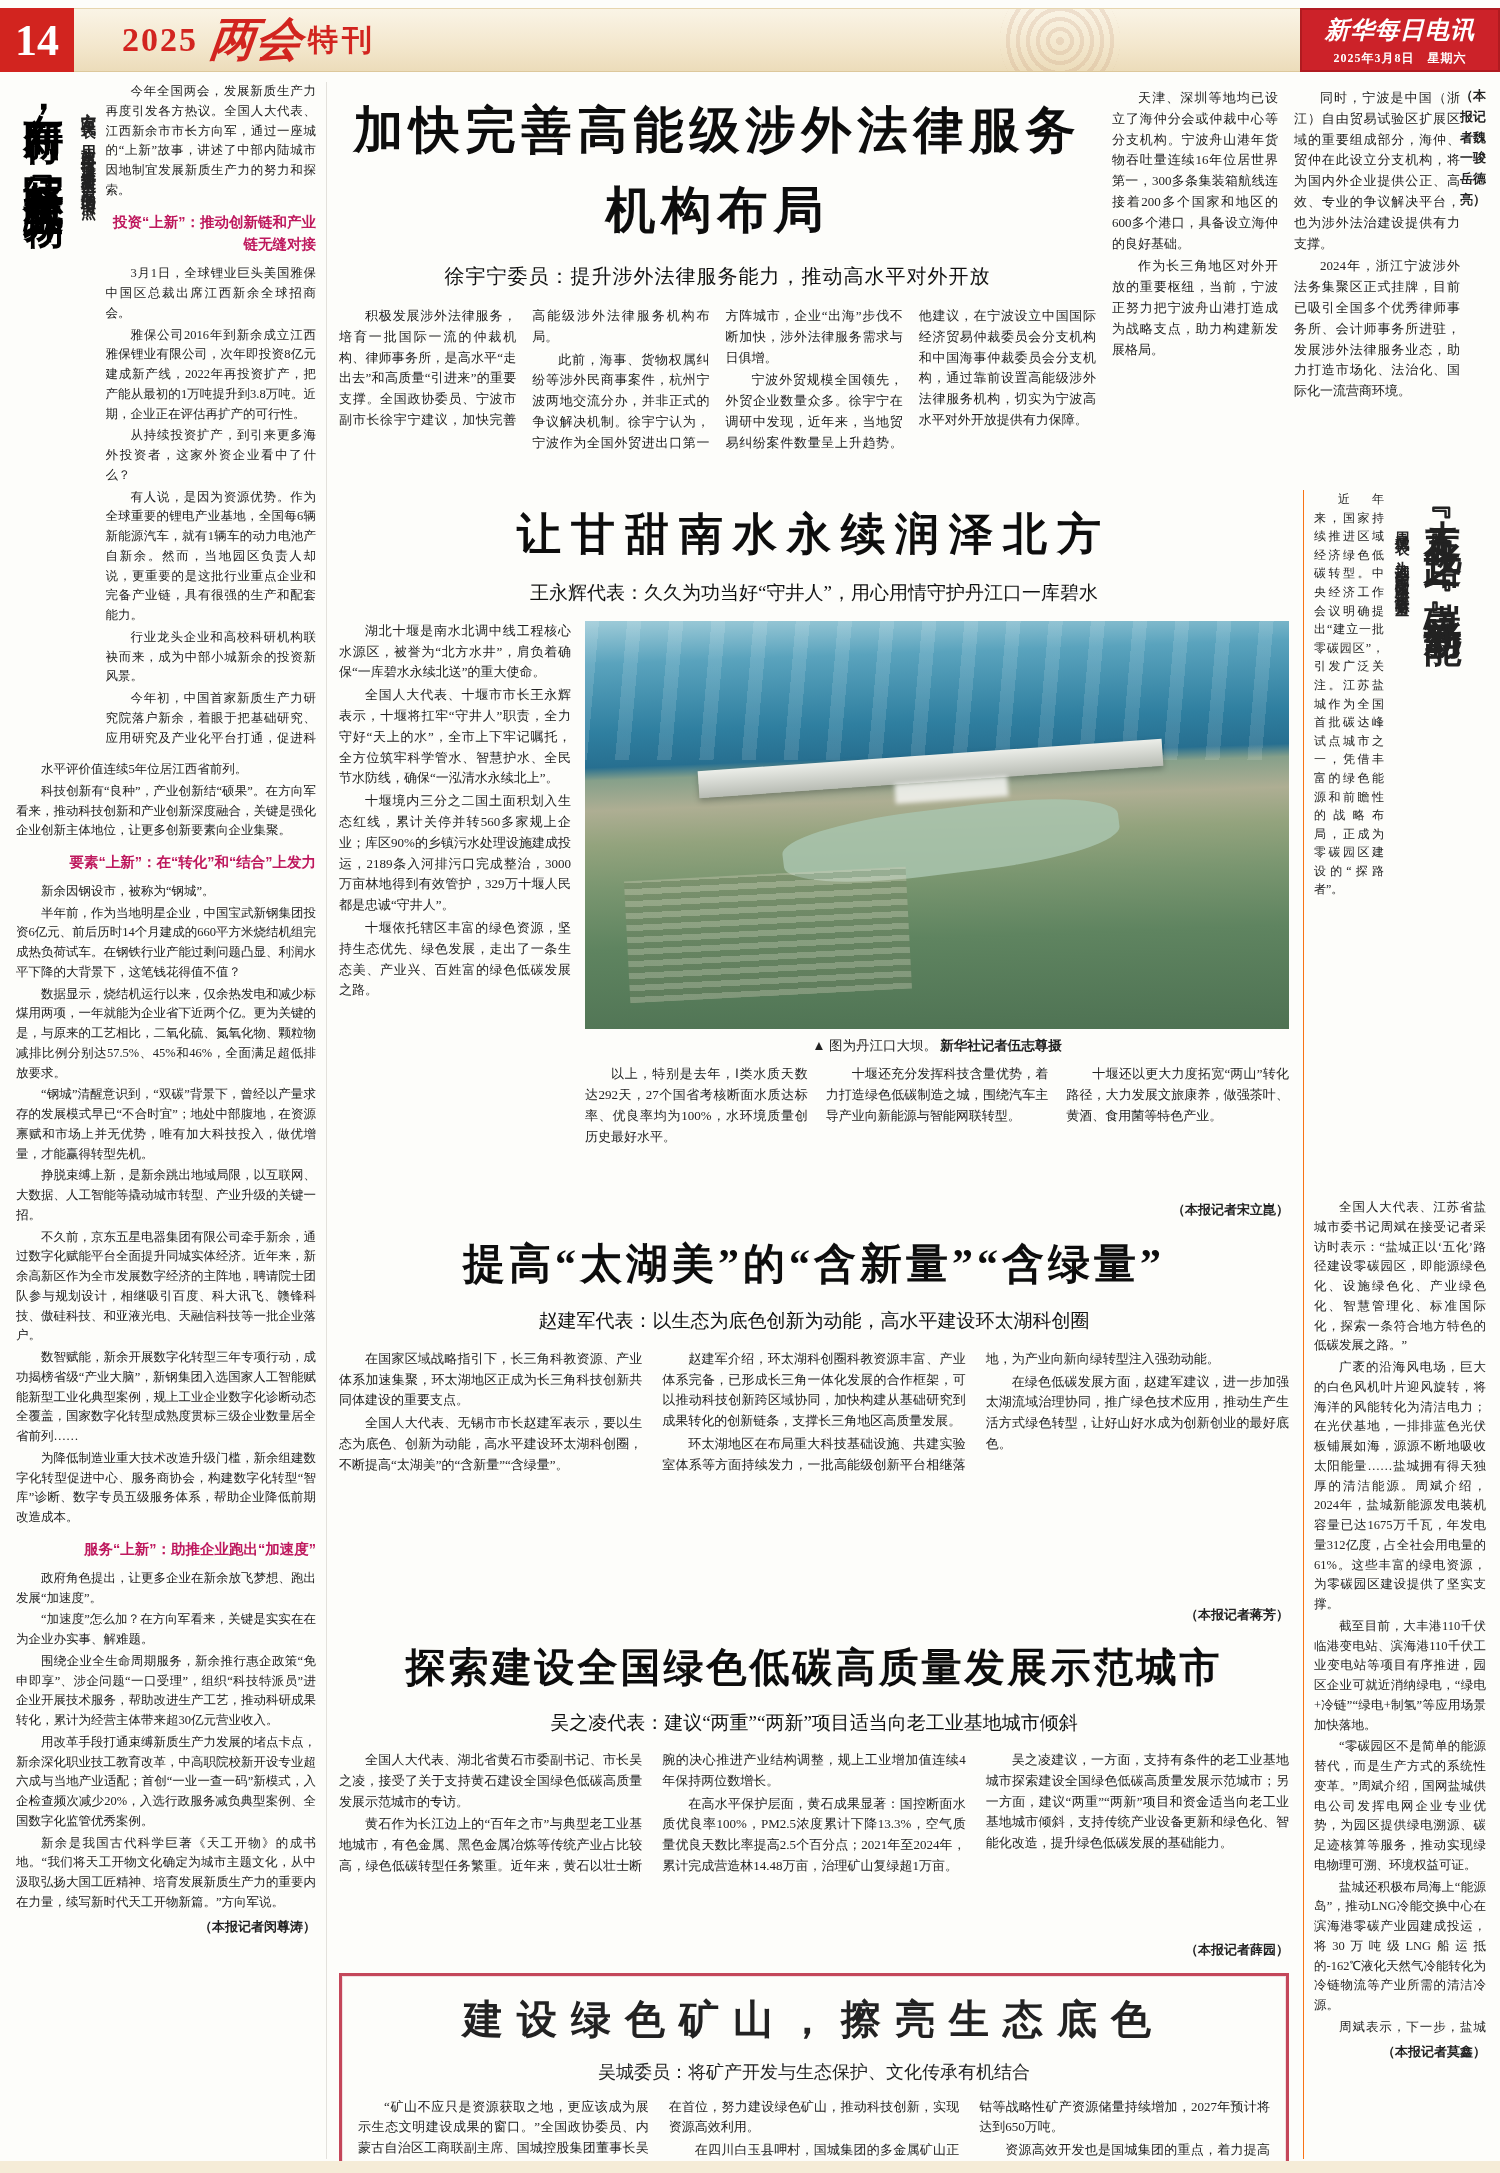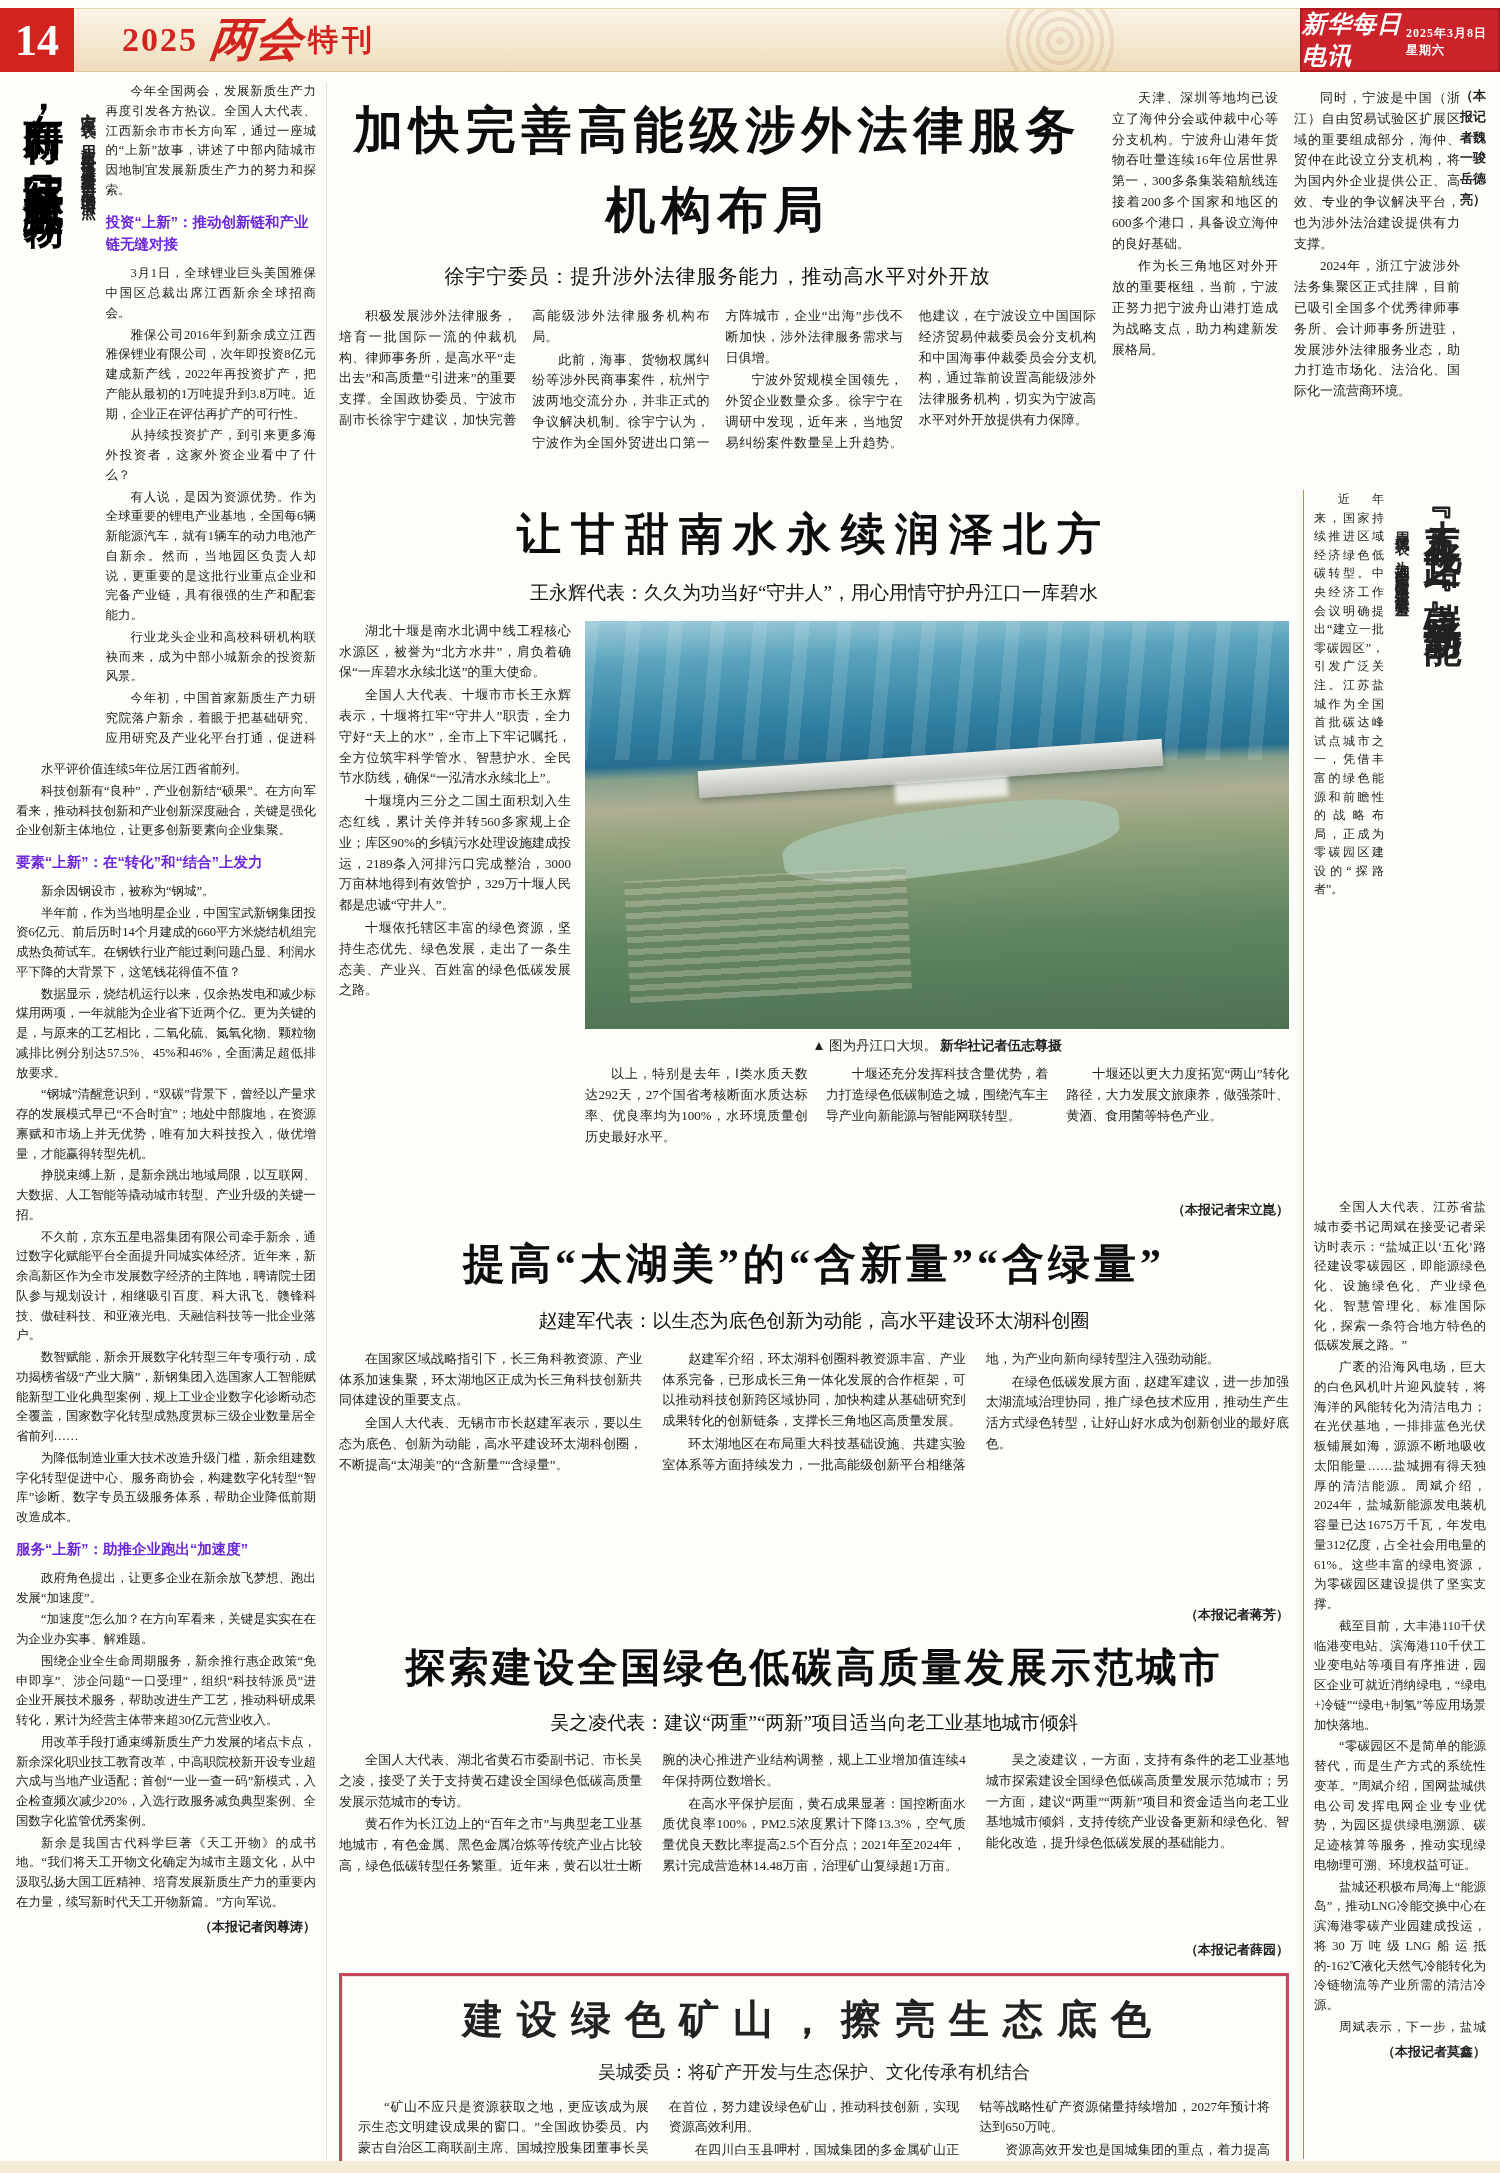--- a/index.html
+++ b/index.html
@@ -11,30 +11,30 @@
            font-weight:bold;font-size:44px;display:flex;align-items:center;justify-content:center;}
   .band{flex:1;position:relative;background:linear-gradient(180deg,#faf4e6 0%,#f3e7cd 60%,#ecdcba 100%);
         border-top:1px solid #e6d5ae;border-bottom:1px solid #ddc89c;display:flex;align-items:center;overflow:hidden;}
   .band .yr{color:#d2241f;font-weight:bold;font-size:34px;margin-left:48px;letter-spacing:2px;}
   .band .script{color:#d2241f;font-weight:bold;font-size:46px;font-style:italic;margin:0 6px 0 12px;
                 font-family:"Liberation Serif",serif;transform:skewX(-6deg);}
   .band .suffix{color:#d2241f;font-weight:bold;font-size:30px;letter-spacing:4px;}
   .swirl{position:absolute;right:180px;top:-28px;width:120px;height:120px;border-radius:50%;
          background:repeating-radial-gradient(circle at 50% 50%, rgba(190,140,110,.28) 0 4px, rgba(255,255,255,0) 4px 10px);
          opacity:.7;}
-  .masthead{width:196px;background:#cc2229;color:#fff;display:flex;flex-direction:row;
+  .masthead{width:196px;background:#cc2229;color:#fff;display:flex;flex-direction:column;
             align-items:center;justify-content:center;border:2px solid #b01b20;}
   .mh-title{font-size:24px;font-weight:bold;font-style:italic;letter-spacing:1px;}
   .mh-date{font-size:12px;margin-top:4px;letter-spacing:1px;font-weight:bold;}
   
   p{margin:0 0 2px 0;text-indent:2em;text-align:justify;}
   .bodytext{font-size:13px;line-height:1.6;color:#222;}
   .credit{text-align:right;font-weight:bold;font-size:13px;margin-top:4px;}
   .sechead{font-family:"Liberation Sans",sans-serif;font-weight:bold;font-size:14.5px;
-           text-align:left;margin:10px 0 8px 0;color:#6d28d9;}
+           text-align:right;margin:10px 0 8px 0;color:#be185d;}
   
   .content{position:absolute;top:82px;left:16px;right:14px;bottom:14px;display:flex;gap:12px;}
   .left-block{width:300px;border-right:1px solid #e3e1dc;padding-right:10px;overflow:hidden;}
   .main-wrap{flex:1;display:flex;flex-direction:column;min-width:0;}
   .row2{display:flex;gap:14px;flex:1;min-height:0;}
   .center-block{width:950px;min-width:0;}
   .right-block{flex:1;border-left:1px solid #f97316;padding-left:10px;overflow:hidden;}
   
   .left-top{display:flex;gap:8px;height:668px;overflow:hidden;}
   .v-headline{writing-mode:vertical-rl;font-size:40px;font-weight:900;line-height:1.35;

